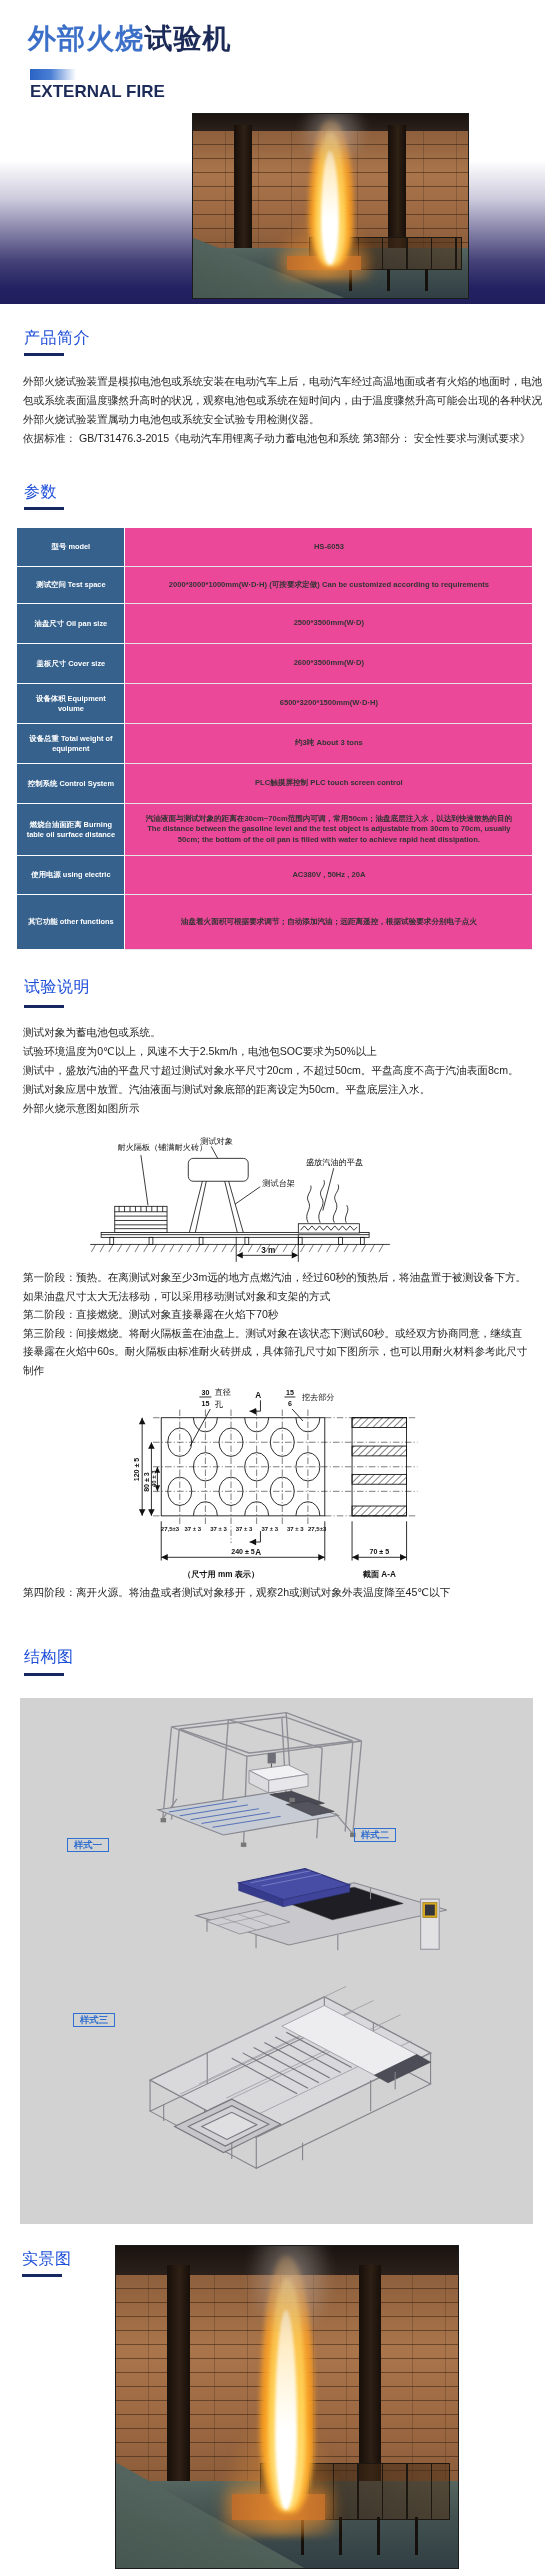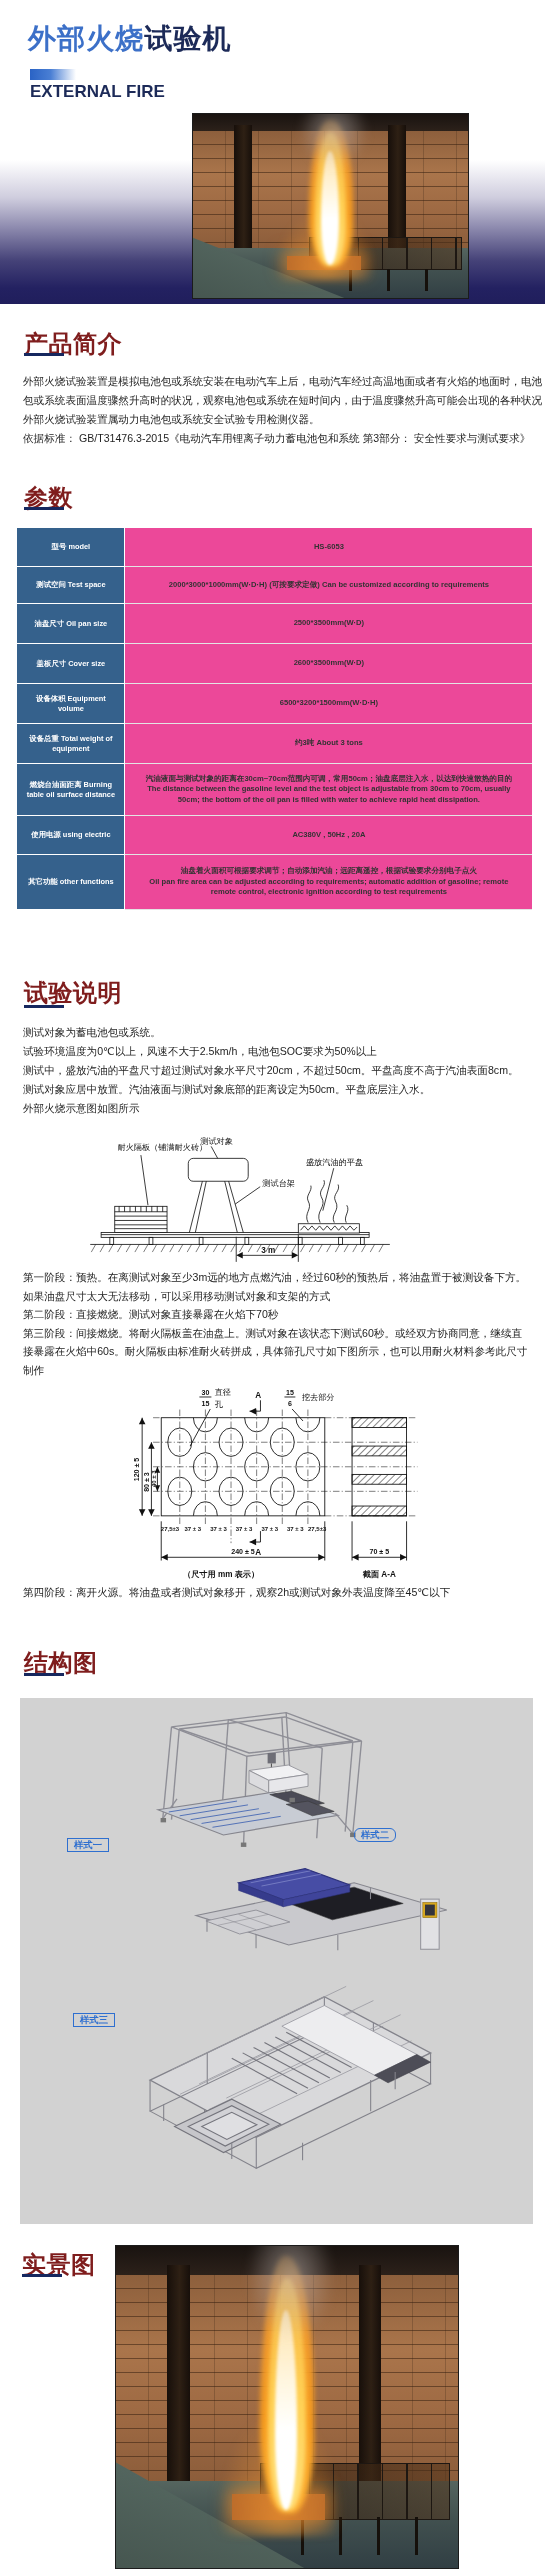--- a/index.html
+++ b/index.html
@@ -56,21 +56,21 @@
        background:linear-gradient(180deg,rgba(255,210,90,.5),#ffd257 55%,#ffe07a 100%);
        border-radius:50% 50% 45% 45%/68% 62% 32% 36%;filter:blur(2.2px);}
   .fp-flame-core{position:absolute;left:46.5%;bottom:18%;width:6.5%;height:62%;
        background:linear-gradient(180deg,rgba(255,255,255,.55),#ffffff 60%);
        border-radius:50%/60% 60% 38% 38%;filter:blur(1.6px);}
   .fp-smoke{position:absolute;left:38%;top:-4%;width:26%;height:34%;
        background:radial-gradient(ellipse at 50% 40%,rgba(205,195,190,.55),rgba(205,195,190,0) 70%);
        filter:blur(4.9px);}
 
   
-  .sec-head{font-size:24px;font-weight:bold;color:#7f1d1d;letter-spacing:0.5px;}
+  .sec-head{font-size:16px;font-weight:normal;color:#1d4ed8;letter-spacing:0.5px;}
   .sec-bar{width:40px;height:2.7px;background:#16285f;}
 
   .body-line{font-size:10.6px;color:#1f1f1f;white-space:nowrap;}
 
   
   .ptable{left:17.4px;top:528px;width:515px;}
   .prow{display:flex;width:100%;}
   .pcell-l{width:108px;flex:none;background:#35618c;color:#ffffff;
        display:flex;align-items:center;justify-content:center;text-align:center;
        font-size:7.4px;font-weight:bold;line-height:9.3px;padding:2.2px 5.5px;box-sizing:border-box;
@@ -158,38 +158,43 @@
     <div class="pcell-r">
         <span>6500*3200*1500mm(W·D·H)</span>
       </div>
   </div>
   <div class="prow" style="height:40px;">
     <div class="pcell-l">设备总重 Total weight of equipment</div>
     <div class="pcell-r">
         <span>约3吨  About 3 tons</span>
       </div>
   </div>
+  <div class="prow" style="height:40px;">
+    <div class="pcell-l">控制系统 Control System</div>
+    <div class="pcell-r">
+        <span>PLC触摸屏控制  PLC touch screen control</span>
+      </div>
+  </div>
   <div class="prow" style="height:52px;">
     <div class="pcell-l">燃烧台油面距离 Burning table oil surface distance</div>
     <div class="pcell-r">
       <span>汽油液面与测试对象的距离在30cm~70cm范围内可调，常用50cm；油盘底层注入水，以达到快速散热的目的</span>
       <span>The distance between the gasoline level and the test object is adjustable from 30cm to 70cm, usually 50cm; the bottom of the oil pan is filled with water to achieve rapid heat dissipation.</span>
     </div>
   </div>
   <div class="prow" style="height:39px;">
     <div class="pcell-l">使用电源 using electric</div>
     <div class="pcell-r">
         <span>AC380V , 50Hz , 20A</span>
       </div>
   </div>
   <div class="prow" style="height:55px;">
     <div class="pcell-l">其它功能 other functions</div>
     <div class="pcell-r">
       <span>油盘着火面积可根据要求调节；自动添加汽油；远距离遥控，根据试验要求分别电子点火</span>
-      <span>Oil pan fire area can be adjusted according to requirements; automatic addition of gasoline; remote remote control, electronic ignition according to test requirements</span>
     </div>
   </div>
 </div>
 
 <div class="abs sec-head" style="left:24px;top:977px;">试验说明</div>
 <div class="abs sec-bar" style="left:24px;top:1005px;"></div>
 <div class="abs" style="left:23px;top:1023px;line-height:19px;">
   <div class="body-line">测试对象为蓄电池包或系统。</div>
   <div class="body-line">试验环境温度为0℃以上，风速不大于2.5km/h，电池包SOC要求为50%以上</div>
   <div class="body-line">测试中，盛放汽油的平盘尺寸超过测试对象水平尺寸20cm，不超过50cm。平盘高度不高于汽油表面8cm。</div>
@@ -455,21 +460,21 @@
   </g>
   <path d="M300,162 L340,156 L400,178 L360,186 Z" fill="#4a4a55" stroke="#333"></path>
   <path d="M330,180 L370,174 L418,193 L378,201 Z" fill="#54545f" stroke="#333"></path>
   <rect x="100" y="205" width="10" height="8" fill="#777"></rect>
   <rect x="336" y="168" width="10" height="8" fill="#777"></rect>
   <rect x="447" y="232" width="10" height="8" fill="#777"></rect>
   <rect x="247" y="250" width="10" height="8" fill="#777"></rect>
 </svg>
 
 <div class="style-tag" style="left:67px;top:1838px;">样式一</div>
-<div class="style-tag" style="left:354px;top:1828px;border-radius:6px;">样式二</div>
+<div class="style-tag" style="left:354px;top:1828px;">样式二</div>
 
 <svg class="abs" style="left:174px;top:1849px;" width="284" height="109" viewBox="0 0 520 200">
   <path d="M40,122 L330,62 L500,112 L210,176 Z" fill="#c9c9cd" stroke="#87878f" stroke-width="2"></path>
   <path d="M200,96 L330,70 L420,100 L290,130 Z" fill="#1e1e24" stroke="#333"></path>
   <g stroke="#87878f" stroke-width="2">
     <line x1="60" y1="128" x2="60" y2="152"></line>
       <line x1="150" y1="158" x2="150" y2="182"></line>
     <line x1="300" y1="158" x2="300" y2="186"></line>
       <line x1="470" y1="118" x2="470" y2="146"></line>
     <line x1="360" y1="70" x2="360" y2="92"></line>

